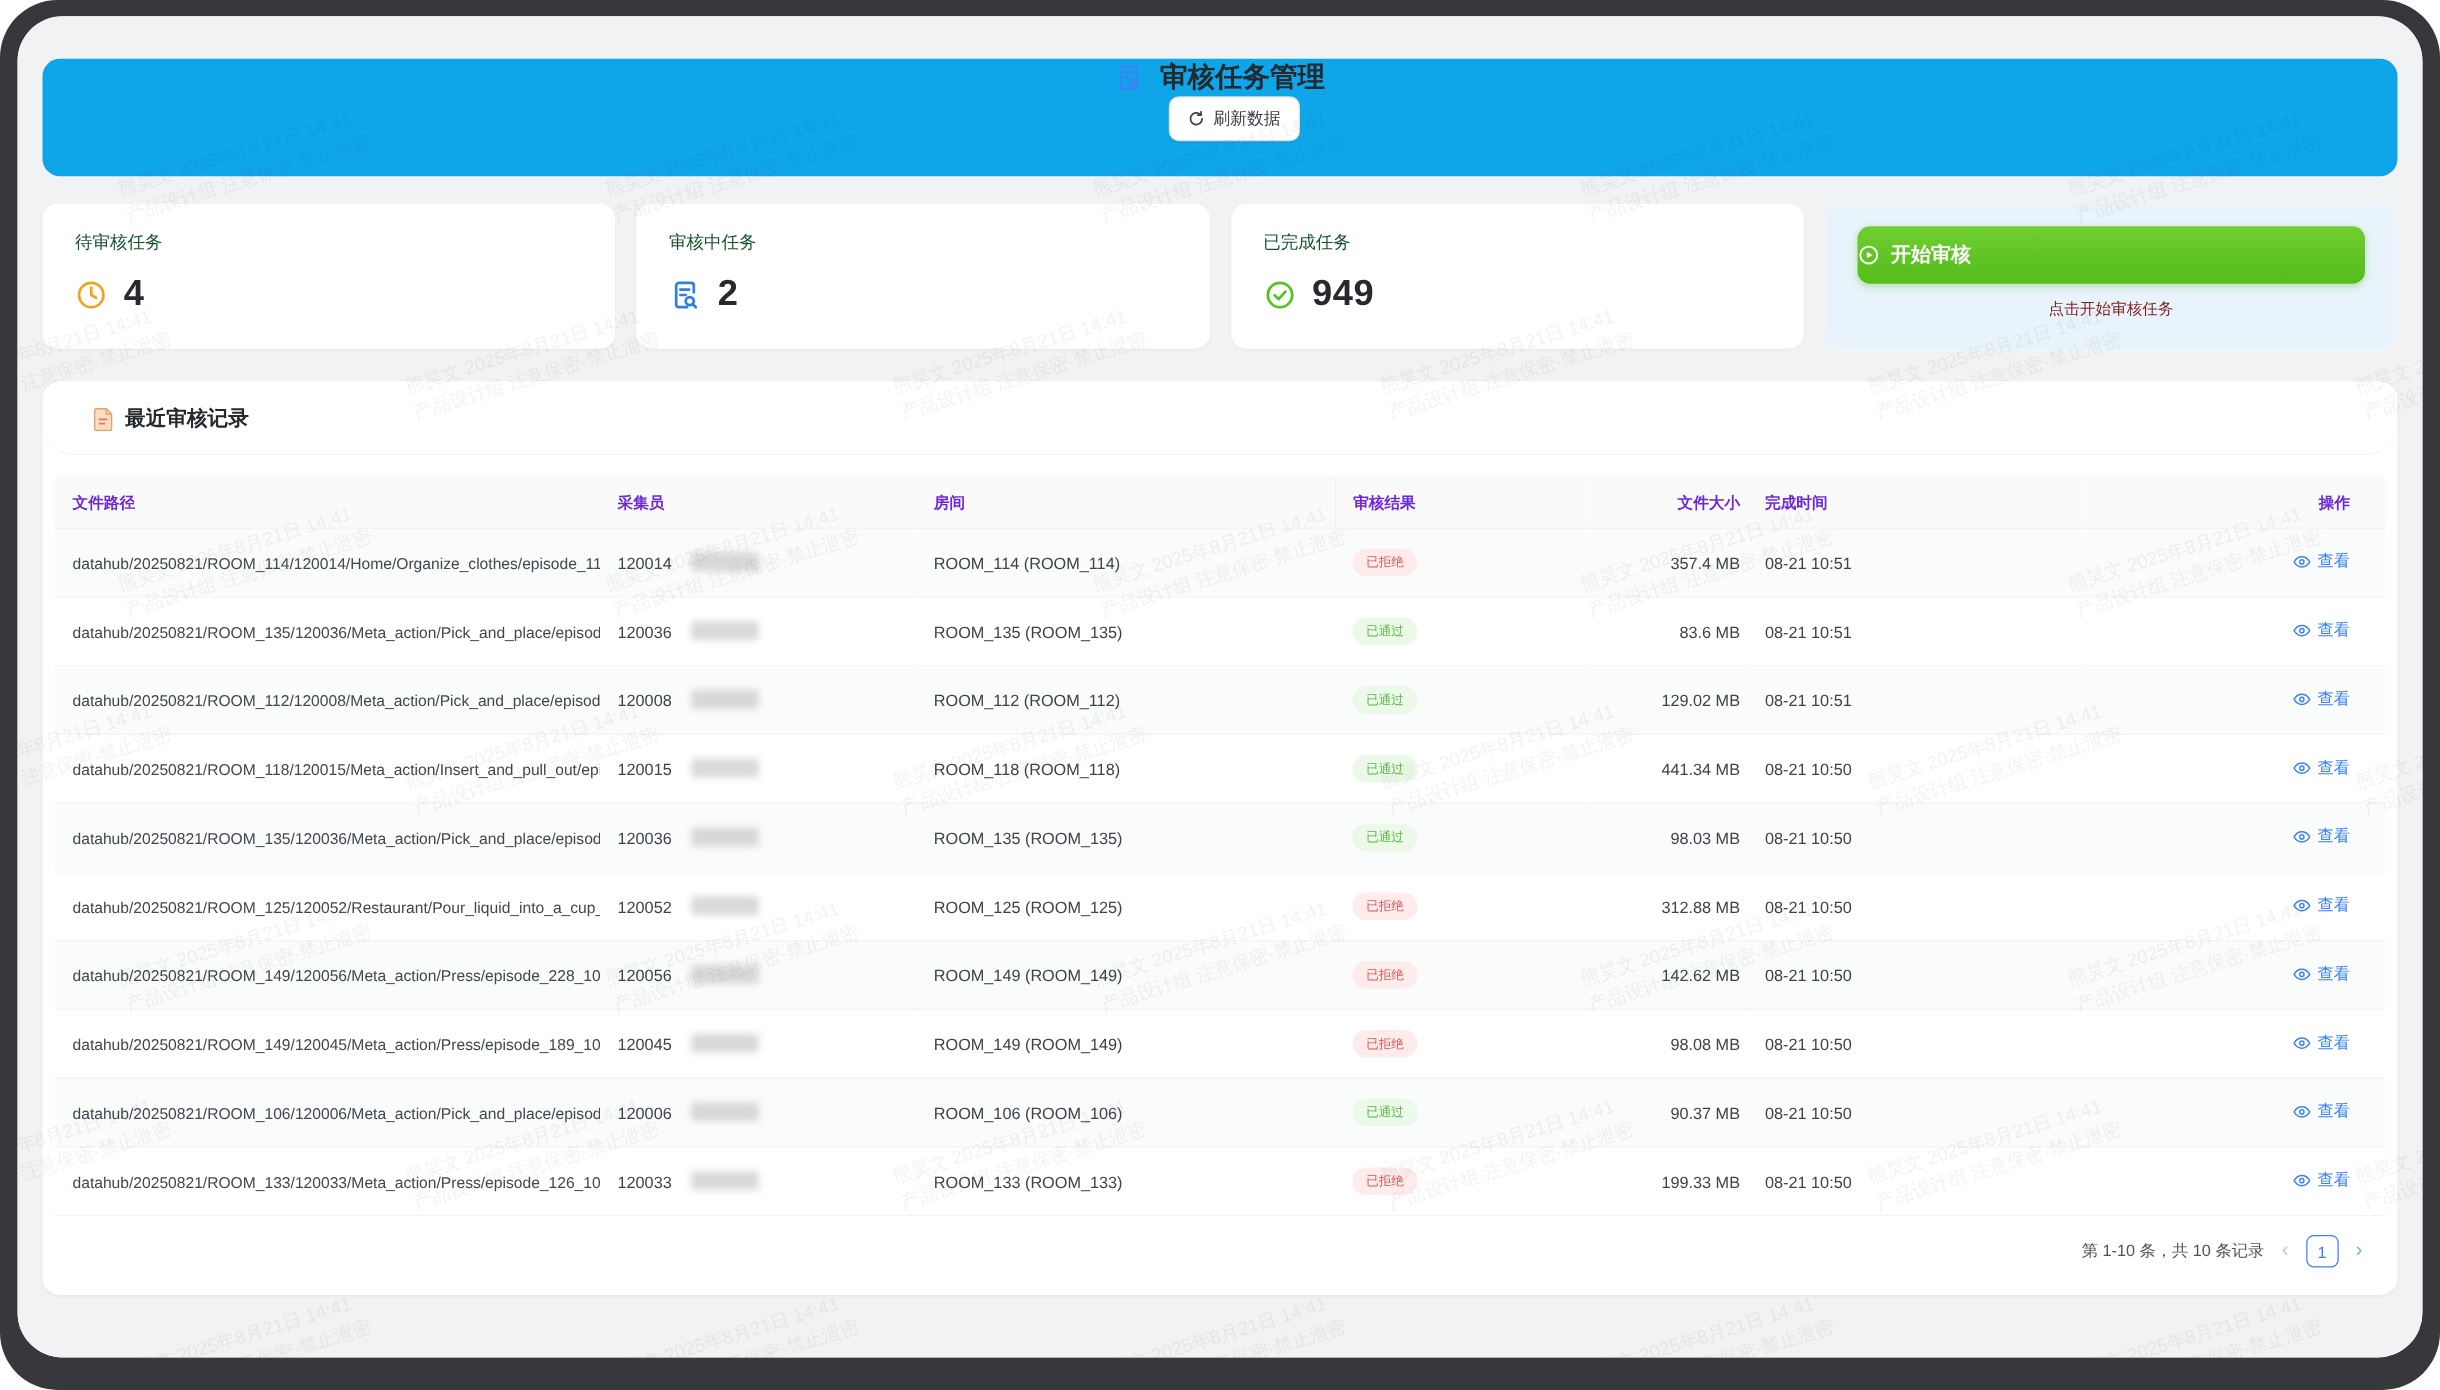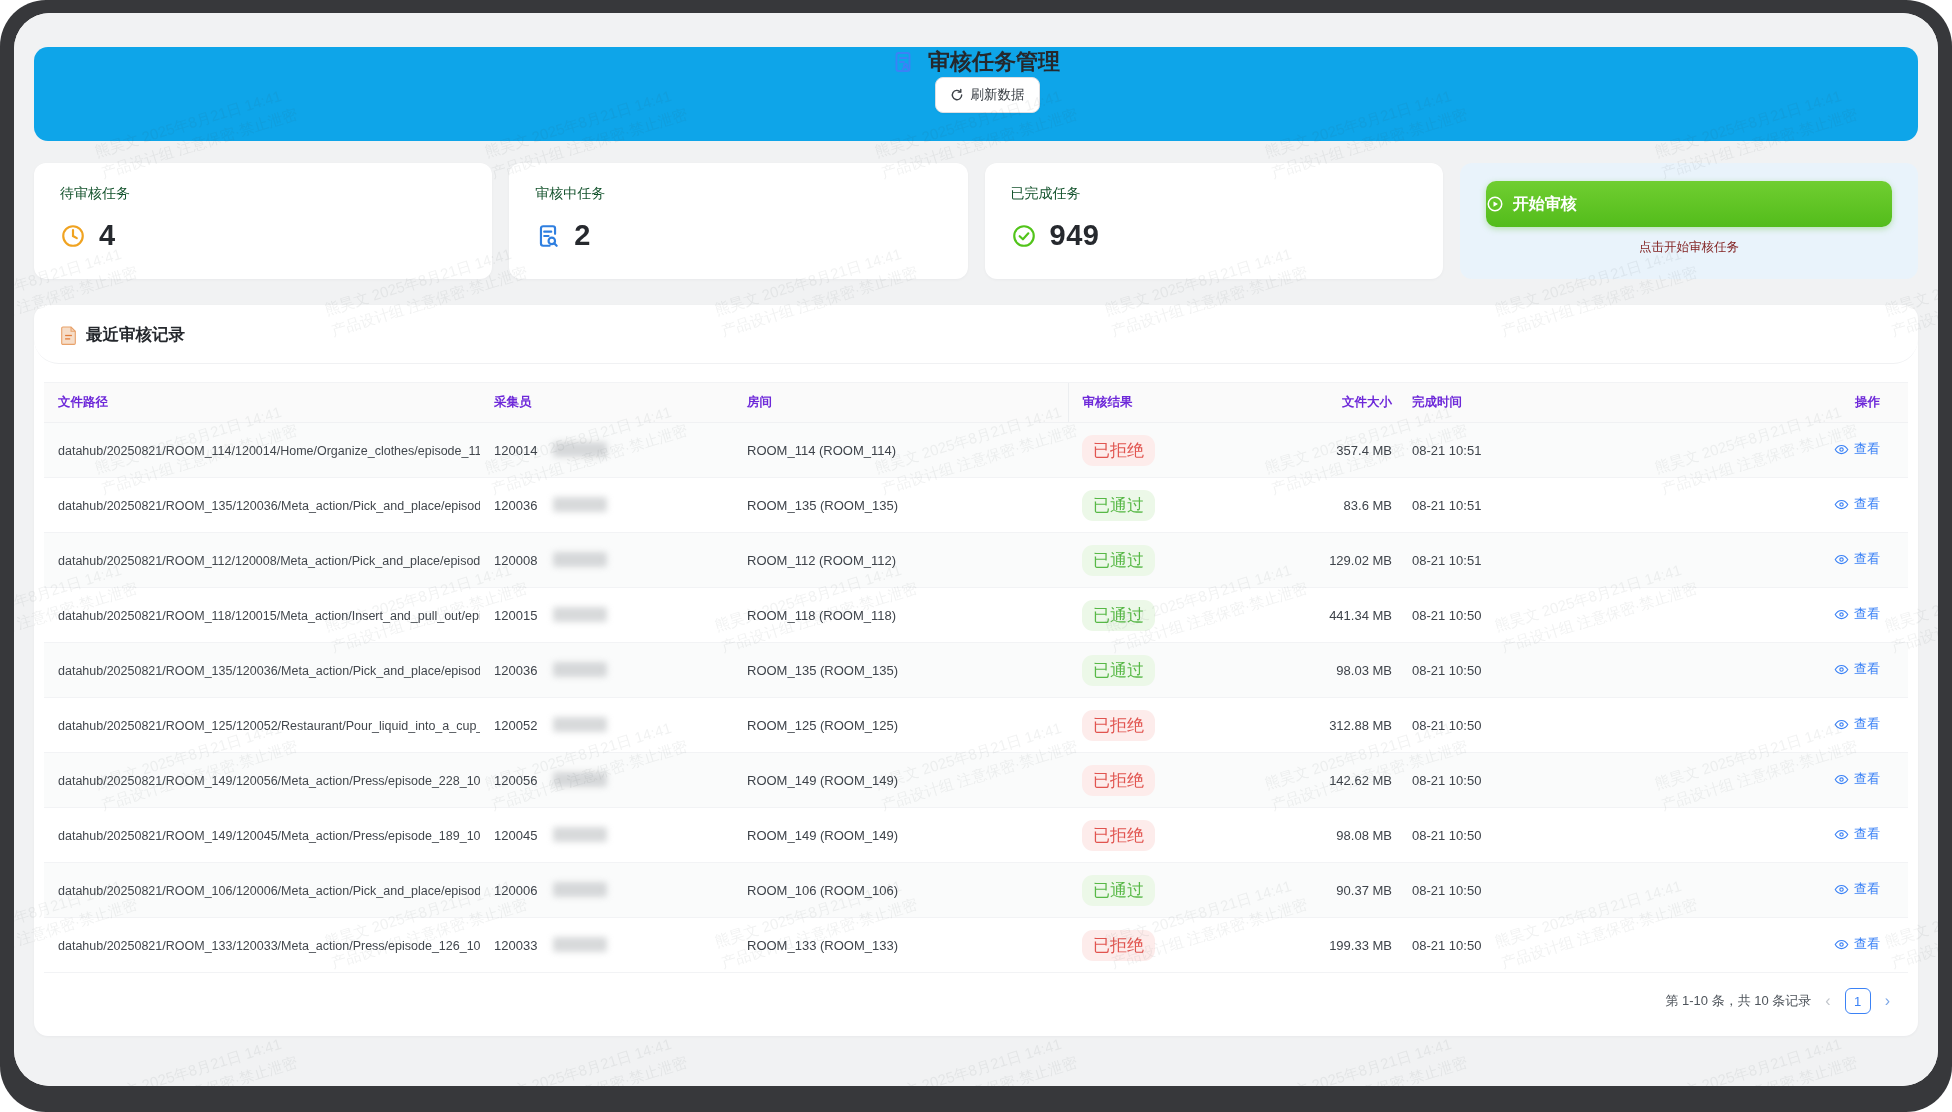--- a/index.html
+++ b/index.html
@@ -34,41 +34,41 @@
   .start-card { background:#e9f3fb; border-radius:12px; padding:18px 26px 0; height:116px; text-align:center; }
   .start-btn { width:100%; height:46px; border:none; border-radius:10px; cursor:pointer;
                background:linear-gradient(180deg,#70ce31,#53bc1b);
                color:#fff; font-size:16px; font-weight:700; display:flex; align-items:center;
                justify-content:flex-start; gap:9px; box-shadow:0 2px 6px rgba(90,190,40,0.35); }
   .start-caption { margin-top:12px; font-size:12.5px; color:#7f1d1d; }
 
   
   .table-card { margin:26px 20px 0; background:#fff; border-radius:14px; position:relative; z-index:2;
                 padding-bottom:6px; box-shadow:0 1px 3px rgba(20,30,40,0.04); }
-  .section-head { display:flex; align-items:center; gap:9px; padding:19px 26px 17px;
+  .section-head { display:flex; align-items:center; gap:9px; padding:19px 40px 17px;
                   border-bottom:1px solid #f0f1f3;border-radius:25px; }
   .section-title { font-size:16.5px; font-weight:700; color:#25282d; }
   .tbl { width:calc(100% - 20px); margin:18px 10px 0; border-collapse:collapse; table-layout:fixed; }
   .tbl col.c-path{width:436px} .tbl col.c-coll{width:253px} .tbl col.c-room{width:335px}
   .tbl col.c-res{width:205px} .tbl col.c-size{width:125px} .tbl col.c-time{width:268px}
   .tbl thead th { background:#fafafa; font-size:12.5px; font-weight:700; color:#6d28d9;
                   text-align:left; padding:11px 0 11px 14px; border-top:1px solid #f2f3f5;
                   border-bottom:1px solid #f0f1f3; }
   .tbl thead th.num { text-align:right; padding-right:6px; }
   .tbl thead th.act { text-align:right; padding-right:28px; }
   .tbl thead th.div-l { border-left:1px solid #eceef0; }
   .tbl tbody td { font-size:13px; color:#3e434a; padding:0 0 0 14px; height:55px;
                   border-bottom:1px solid #f2f3f5; white-space:nowrap; overflow:hidden; }
   .tbl tbody tr:nth-child(odd) td { background:#fafbfb; }
   .tbl tbody td.num { text-align:right; padding-right:6px; }
   .tbl tbody td.act { text-align:right; padding-right:28px; }
   .path-text { font-size:12.5px; color:#42474d; }
   .blur-name { display:inline-block; width:54px; height:15px; margin-left:12px; vertical-align:-2px;
                background:#b7babd; border-radius:2px; filter:blur(3px); opacity:.55; }
-  .badge { display:inline-block; padding:4px 11px; border-radius:11px; font-size:17px; }
+  .badge { display:inline-block; padding:4px 11px; border-radius:11px; font-size:10px; }
   .view-link { display:inline-flex; align-items:center; gap:5px; color:#3b82f6; font-size:13px; cursor:pointer; }
 
   
   .pager { display:flex; justify-content:flex-end; align-items:center; gap:14px; padding:15px 28px 16px; }
   .pager-summary { font-size:13px; color:#4e545b; }
   .pg-arrow { font-size:16px; line-height:1; cursor:pointer; }
   .pg-prev { color:#c2c6cc; }
   .pg-next { color:#7ea8e8; }
   .pg-page { min-width:26px; height:26px; border:1px solid #3b82f6; border-radius:6px; color:#3b82f6;
              font-size:13px; display:flex; align-items:center; justify-content:center; cursor:pointer;

